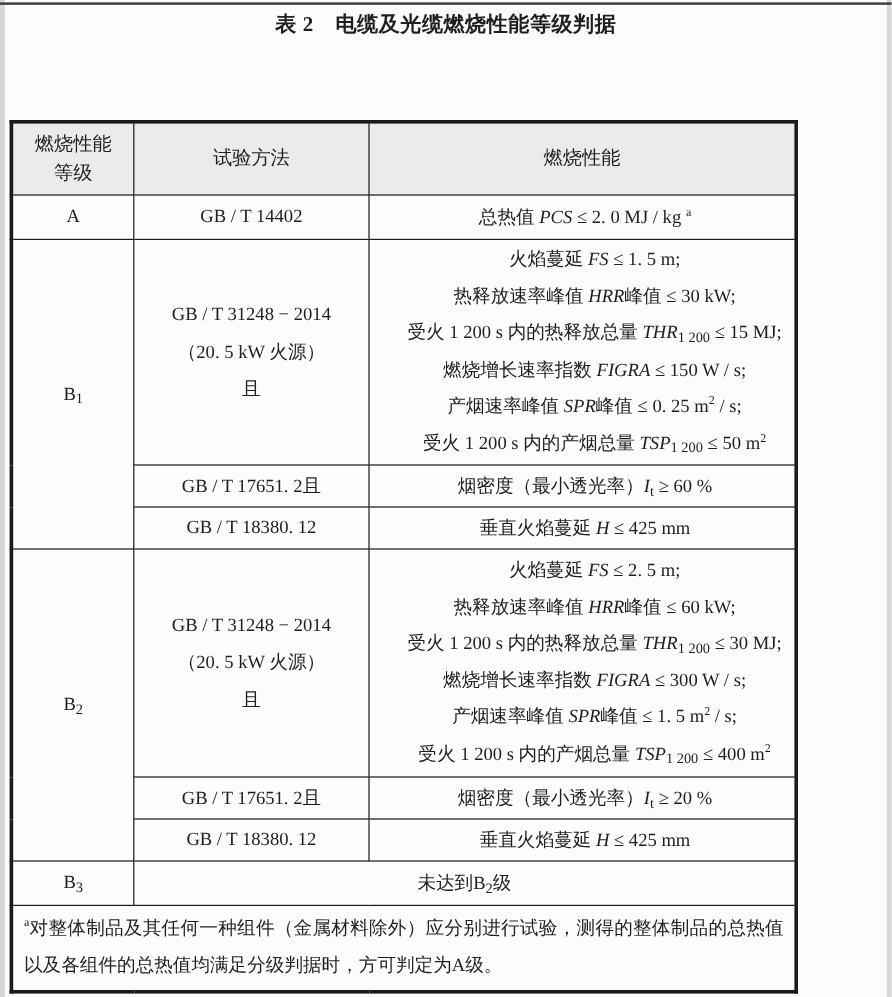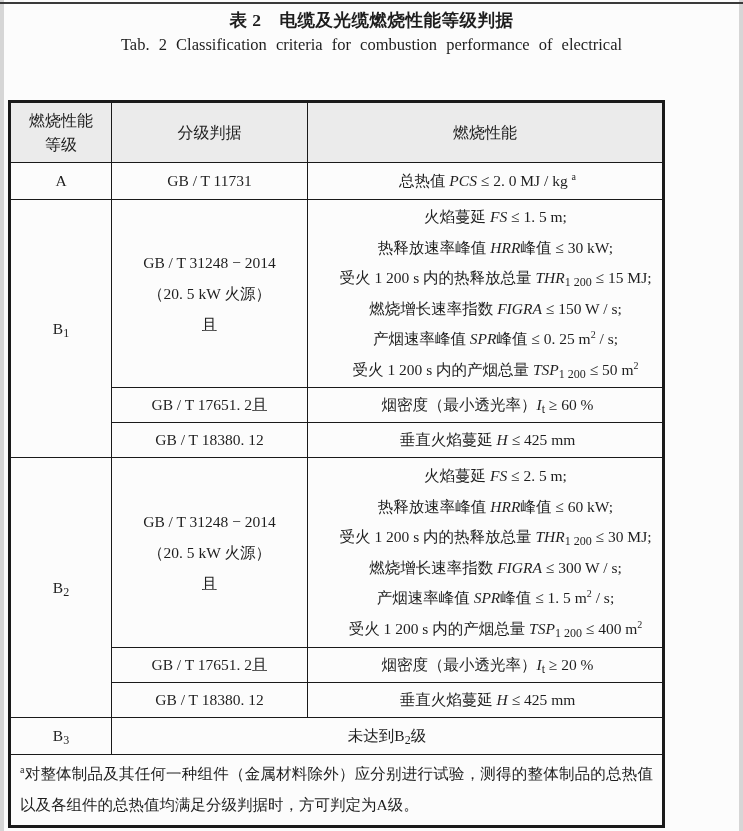--- a/index.html
+++ b/index.html
@@ -77,43 +77,42 @@
 </head>
 <body style="color: rgb(30, 30, 30);">
 
 <div class="page" style="background: rgb(252, 252, 252);">
   <div class="edge left"></div>
   <div class="edge right"></div>
   <div class="top-rule"></div>
 
   <div class="caption">
     <div class="caption-zh">表 2　电缆及光缆燃烧性能等级判据</div>
-    <div class="caption-en">Tab. 2  Classification criteria for combustion performance of electrical</div>
   </div>
 
   <table class="tbl" style="border-color: rgb(26, 26, 26);">
     <colgroup>
         <col class="c1">
         <col class="c2">
         <col class="c3">
       </colgroup>
     <thead>
       <tr>
         <th style="background: rgb(235, 235, 235); border-color: rgb(26, 26, 26);">
           <div>燃烧性能</div>
           <div>等级</div>
         </th>
-        <th style="background: rgb(235, 235, 235); border-color: rgb(26, 26, 26);">分级判据</th>
+        <th style="background: rgb(235, 235, 235); border-color: rgb(26, 26, 26);">试验方法</th>
         <th style="background: rgb(235, 235, 235); border-color: rgb(26, 26, 26);">燃烧性能</th>
       </tr>
     </thead>
     <tbody>
       <tr class="h37">
         <td style="border-color: rgb(26, 26, 26);">A</td>
-        <td style="border-color: rgb(26, 26, 26);">GB / T 11731</td>
+        <td style="border-color: rgb(26, 26, 26);">GB / T 14402</td>
         <td class="crit" style="border-color: rgb(26, 26, 26);">总热值 <i>PCS</i> ≤ 2. 0 MJ / kg <sup>a</sup></td>
       </tr>
 
       <tr>
         <td rowspan="3" style="border-color: rgb(26, 26, 26);">B<sub>1</sub></td>
         <td class="big mlines" style="border-color: rgb(26, 26, 26);">
           <div>GB / T 31248 − 2014</div>
           <div>（20. 5 kW 火源）</div>
           <div>且</div>
         </td>

